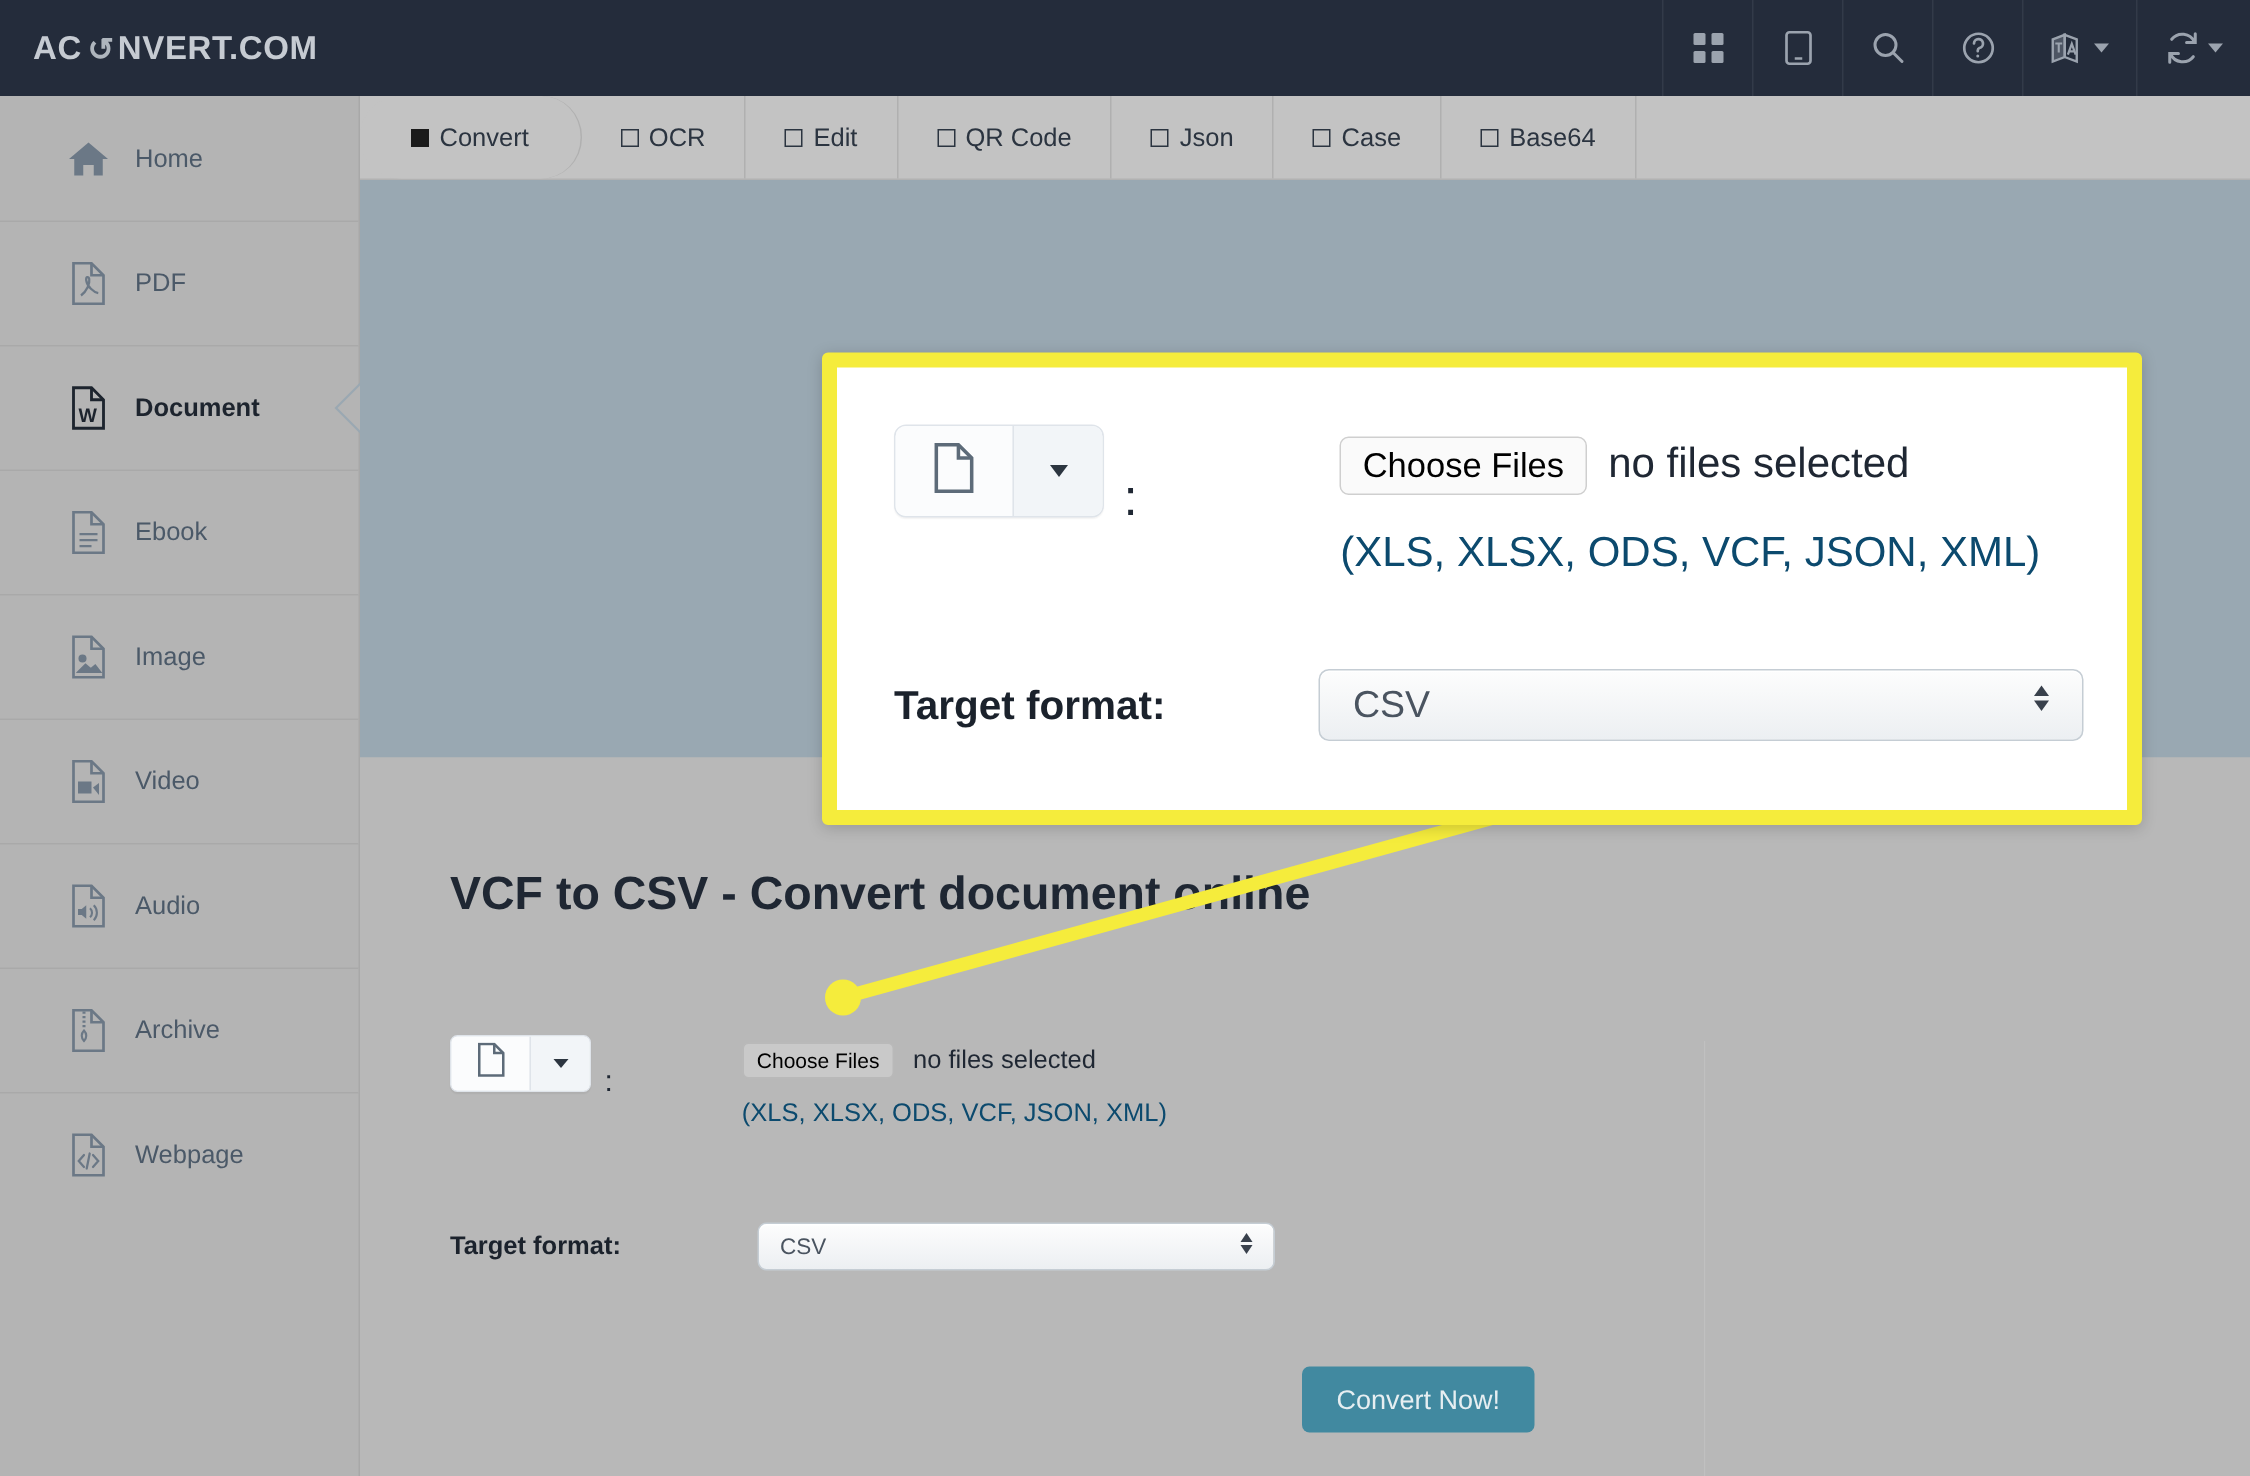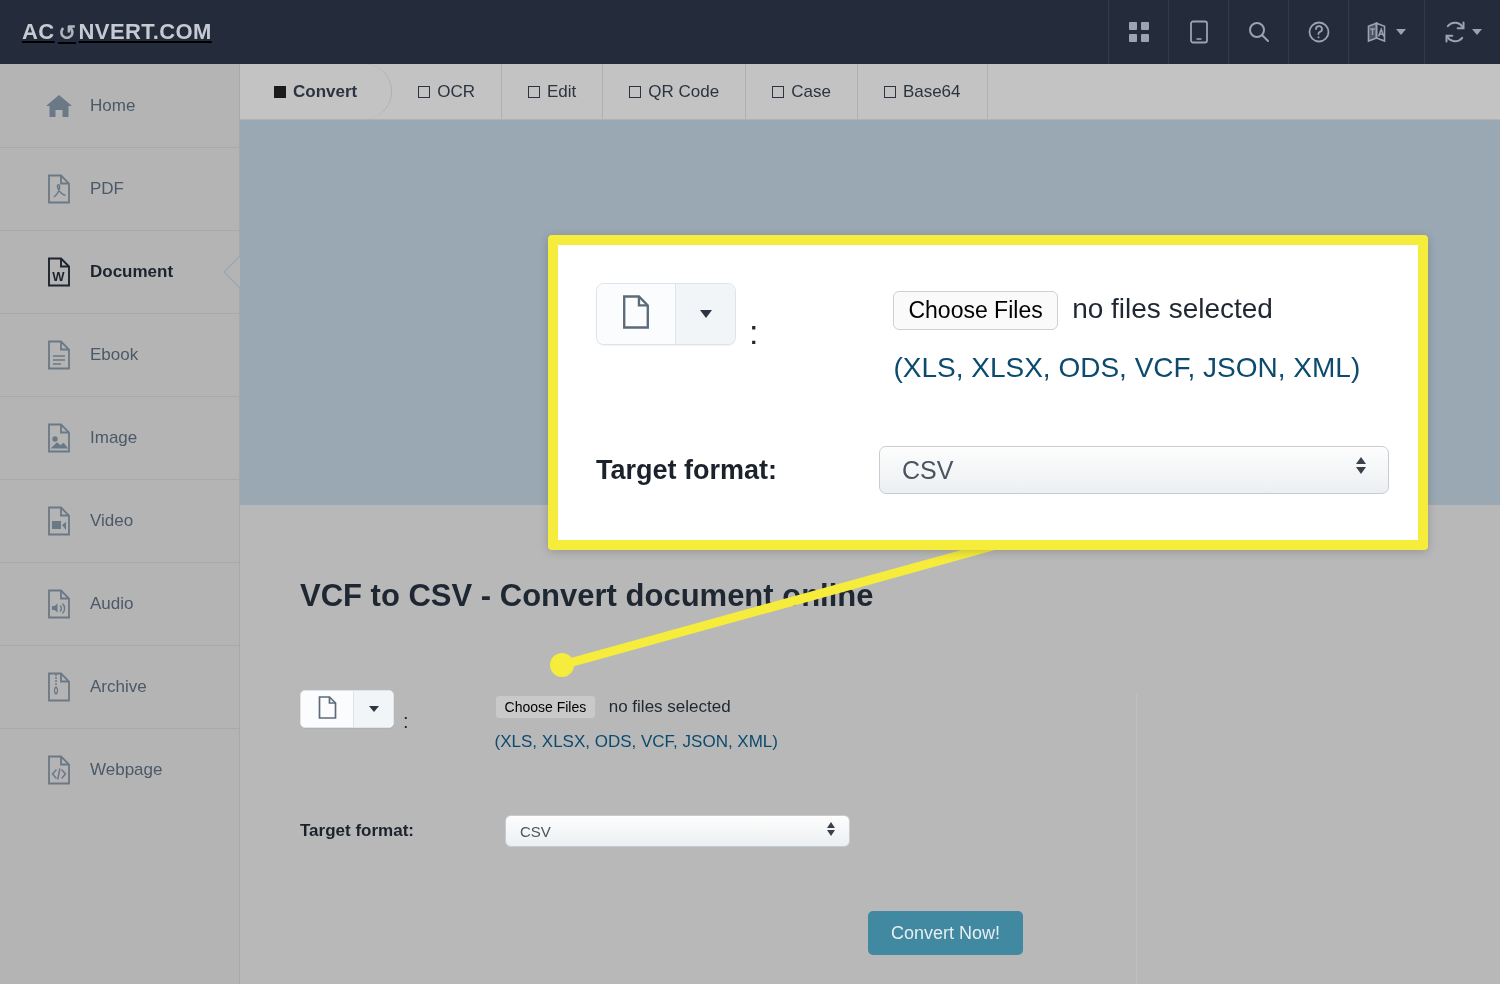--- a/index.html
+++ b/index.html
@@ -8,21 +8,21 @@
     font-family: "Liberation Sans", sans-serif;
     background: #b8b8b8;
     overflow: hidden;
   }
   .page { position: relative; width: 1500px; height: 984px; }
 
   
   .topbar {
     position: absolute; left: 0; top: 0; width: 1500px; height: 64px;
     background: #242c3b;
-    display: flex; align-items: center; text-decoration: underline;
+    display: flex; align-items: center;
   }
   .logo {
     margin-left: 22px;
     font-size: 22px; font-weight: bold; letter-spacing: .4px;
     color: #c6cbd2;
     display: flex; align-items: center; gap: 3px;
     white-space: nowrap;
   }
   .logo .refresh-glyph {
     display: inline-block; font-size: 21px; color: #aeb5bd;
@@ -54,21 +54,21 @@
     display: flex; align-items: stretch;
     border-bottom: 1px solid #b2b2b2;
   }
   .tab {
     display: flex; align-items: center; justify-content: center; gap: 7px;
     padding: 0 26px;
     font-size: 17px; color: #2b3440;
     border-right: 1px solid #b0b0b0;
     min-width: 96px;
   }
-  .tab.active { font-weight: bold; background: #c3c3c3; padding: 0 34px; border-radius: 27px; }
+  .tab.active { font-weight: normal; background: #c3c3c3; padding: 0 34px; border-radius: 27px; }
   .tab .sq {
     width: 12px; height: 12px;
     border: 1.6px solid #2b3440; background: transparent;
     display: inline-block;
   }
   .tab.active .sq { background: #1b1b1b; border-color: #1b1b1b; }
   .tabrow .filler { flex: 1; }
 
   
   .sidebar {
@@ -316,20 +316,24 @@
       <span class="sq"></span>
       <span>OCR</span>
     </div>
     <div class="tab">
       <span class="sq"></span>
       <span>Edit</span>
     </div>
     <div class="tab">
       <span class="sq"></span>
       <span>QR Code</span>
+    </div>
+    <div class="tab">
+      <span class="sq"></span>
+      <span>Json</span>
     </div>
     <div class="tab">
       <span class="sq"></span>
       <span>Case</span>
     </div>
     <div class="tab">
       <span class="sq"></span>
       <span>Base64</span>
     </div>
     <div class="filler"></div>

